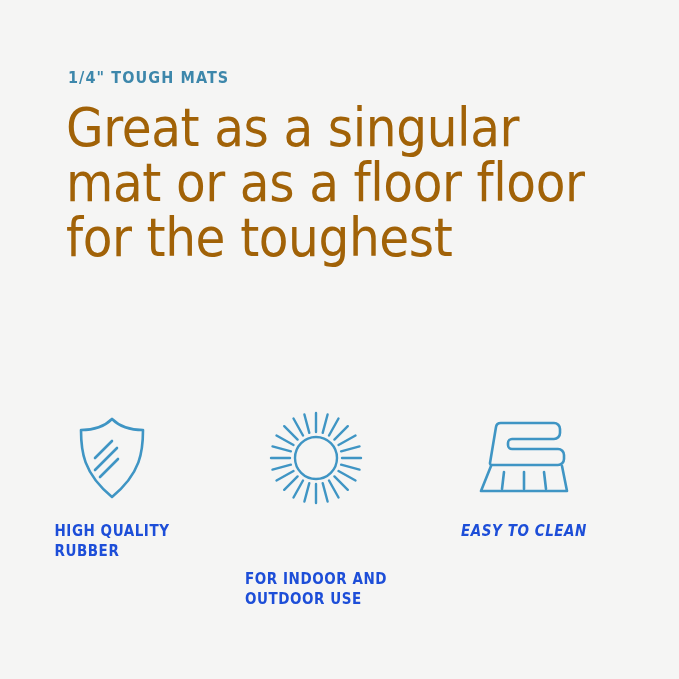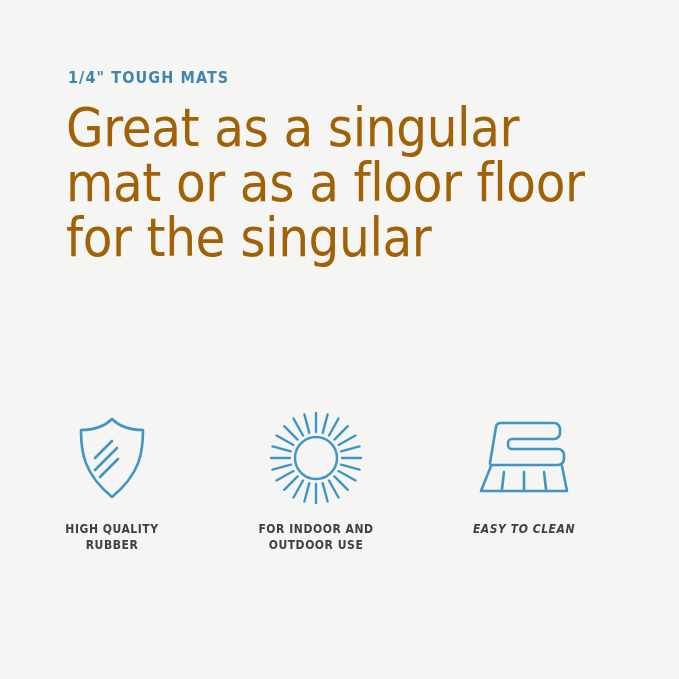--- a/index.html
+++ b/index.html
@@ -62,55 +62,54 @@
     justify-content: flex-start;
     align-items: flex-start;
   }
   .feature {
     width: 204px;
     display: flex;
     flex-direction: column;
     align-items: center;
   }
   .feature.f1 { margin-left: 10px; }
-  .feature.f2 { margin-left: 0px; }
+  .feature.f2 { margin-left: 0px; gap: 48px; }
   .feature.f3 { margin-left: 4px; font-style: italic; }
 
   .feature-icon {
     height: 100px;
     display: flex;
     align-items: center;
     justify-content: center;
   }
   .feature-icon svg { display: block; }
 
   .feature-label {
     margin-top: 14px;
     font-family: "DejaVu Sans Condensed", "Liberation Sans Narrow", "Liberation Sans", sans-serif;
-    font-size: 12px;
+    font-size: 15px;
     font-weight: 600;
     letter-spacing: 0.55px;
     line-height: 1.32;
-    color: #404040;
-    text-align: center;
+    color: #1d4ed8;
     text-transform: uppercase;
     white-space: pre-line;
   }
 </style>
 </head>
 <body>
 
 <div class="page">
 
   <div class="eyebrow">1/4" TOUGH MATS</div>
 
   <div class="headline">
     <span class="headline-line">Great as a singular</span>
     <span class="headline-line">mat or as a floor floor</span>
-    <span class="headline-line">for the singular</span>
+    <span class="headline-line">for the toughest</span>
   </div>
 
   <div class="features">
 
     <div class="feature f1">
       <div class="feature-icon">
         <svg width="76" height="86" viewBox="0 0 76 86" fill="none" stroke="#3f95c4" stroke-width="2.6" stroke-linecap="round" stroke-linejoin="round">
           <path d="M38 4 C 30 12, 18 15, 7 15 C 7 36, 9 58, 38 82 C 67 58, 69 36, 69 15 C 58 15, 46 12, 38 4 Z"></path>
           <line x1="21" y1="43" x2="38" y2="26"></line>
           <line x1="21" y1="55" x2="43" y2="33"></line>

